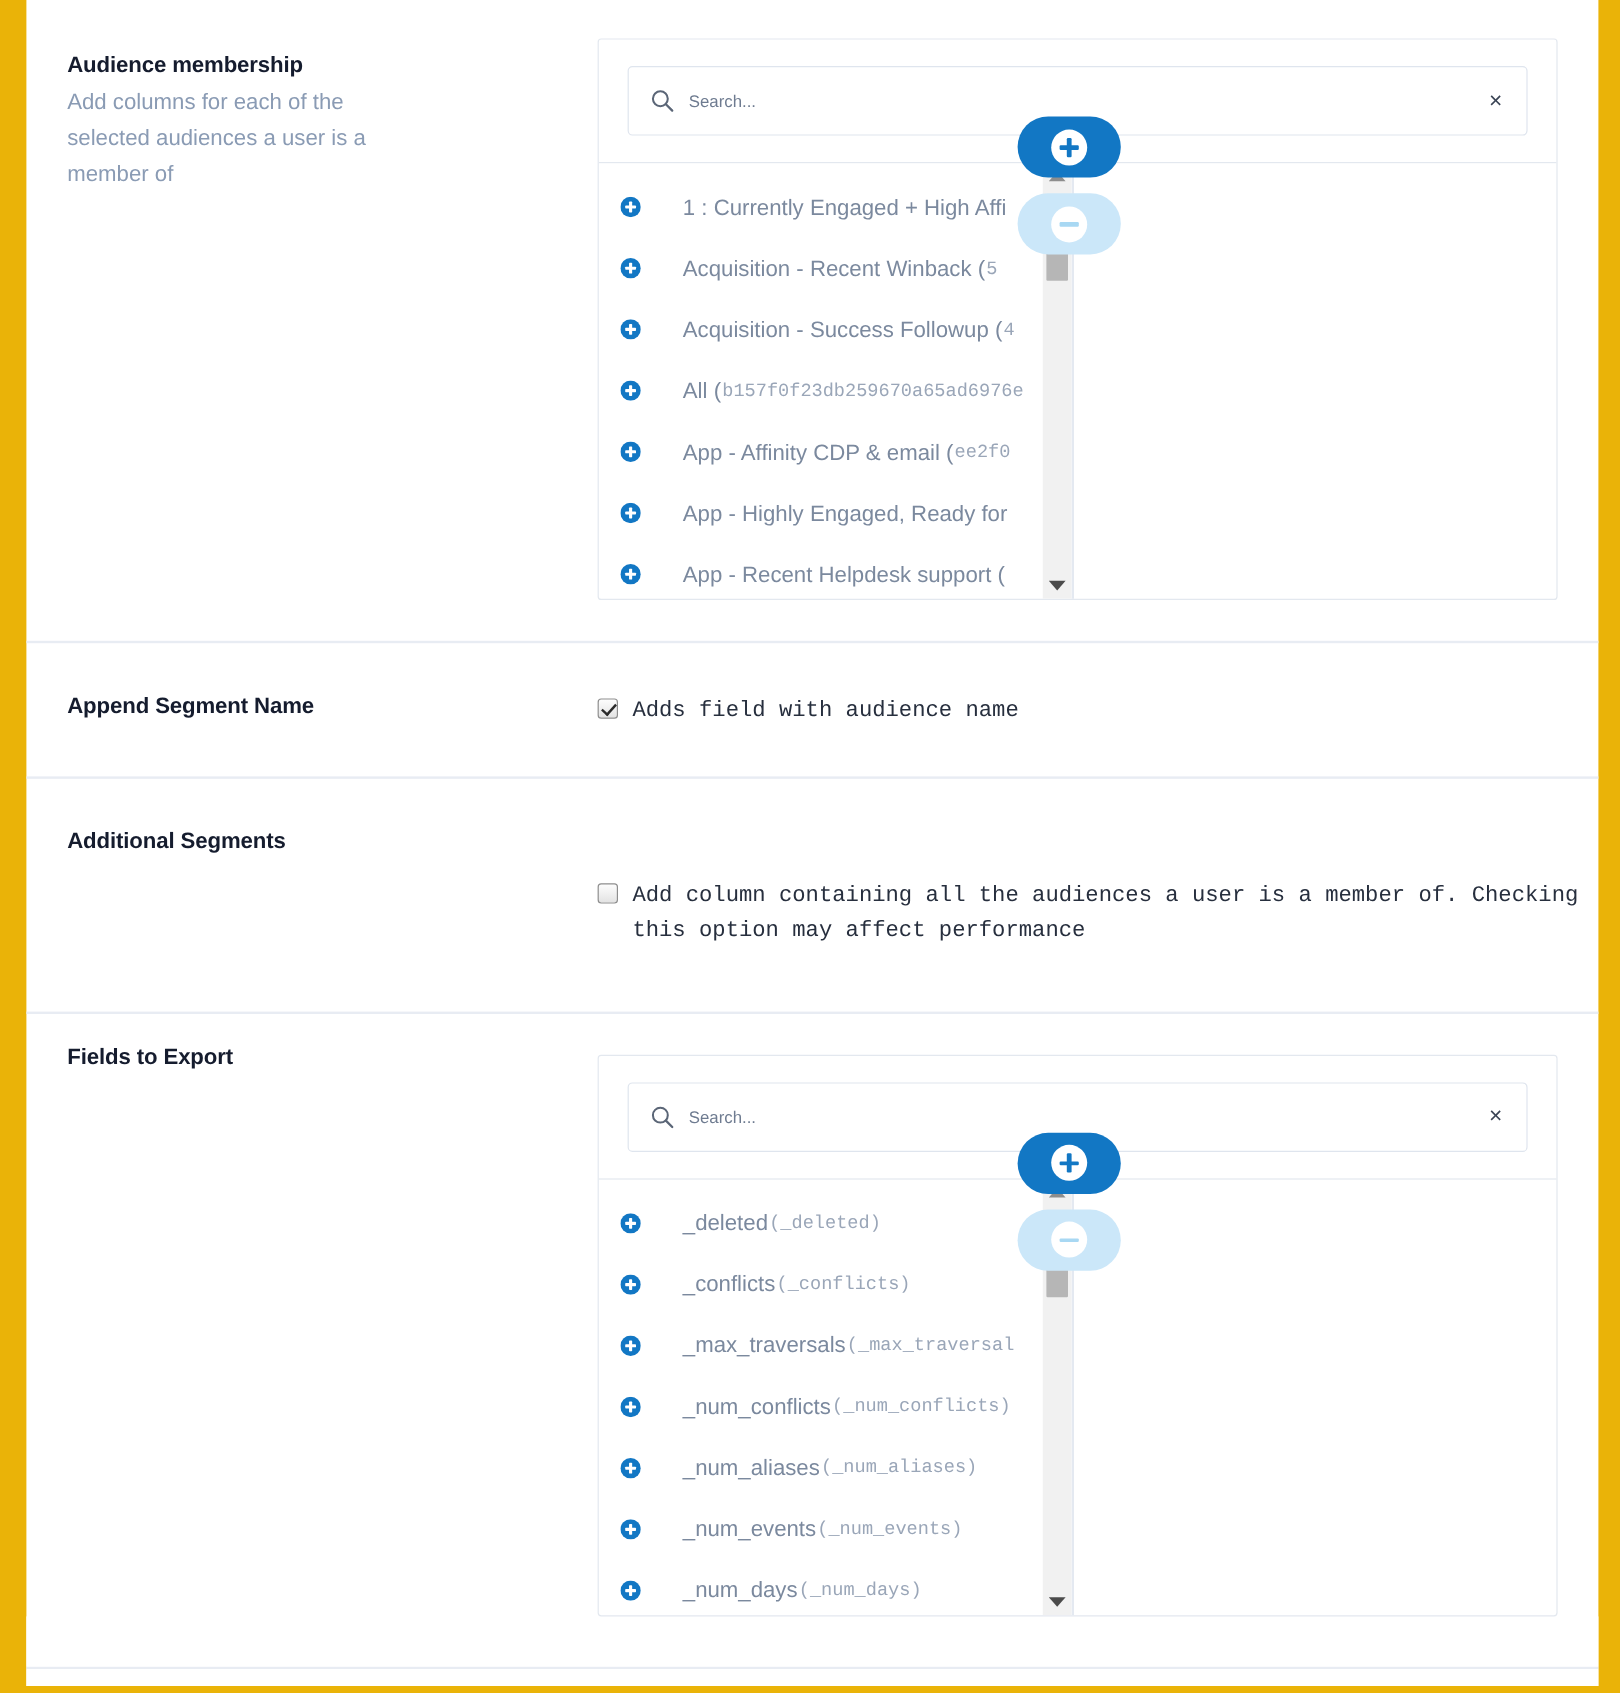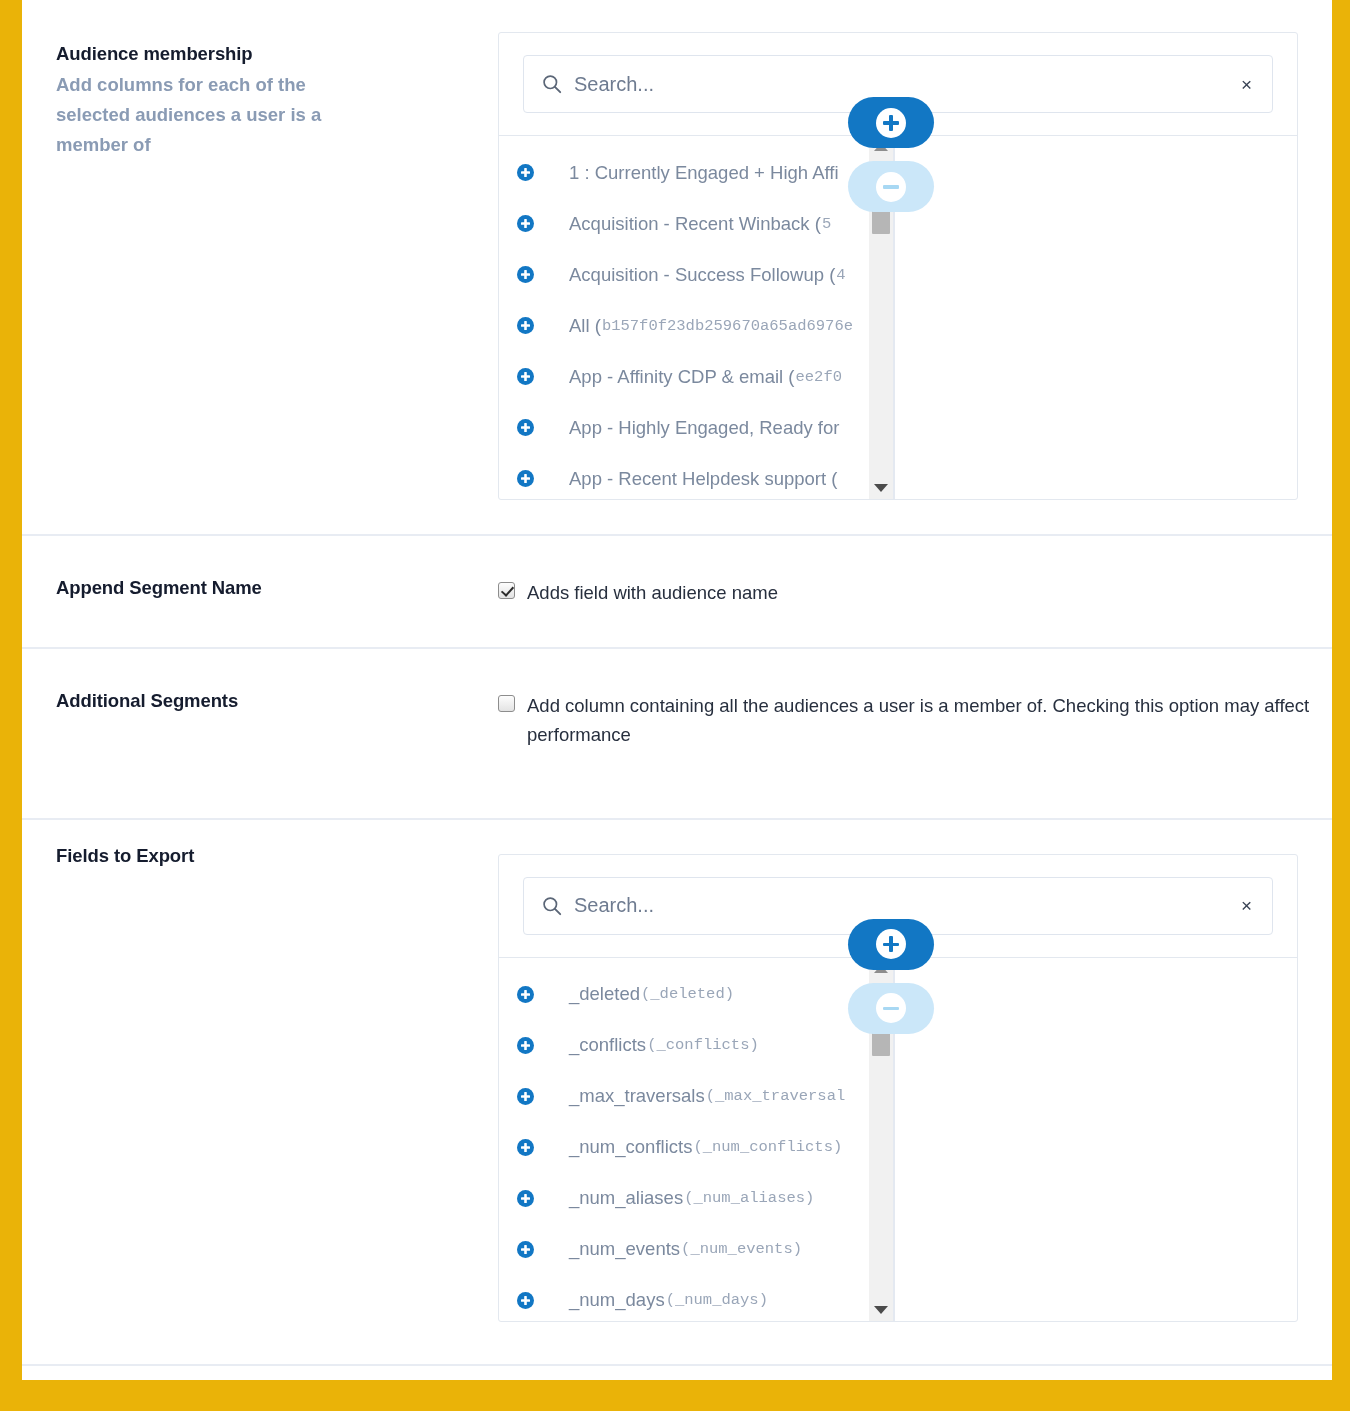--- a/index.html
+++ b/index.html
@@ -51,21 +51,21 @@
     color: #151c2e;
     line-height: 1.35;
     letter-spacing: -0.1px;
   }
   .row-label .desc {
     font-size: 18.5px;
     color: #8a9bb4;
     line-height: 1.62;
     margin-top: 3px;
     max-width: 300px;
-    font-weight: 700;
+    font-weight: 400;
   }
 
   .row-control {
     flex: 1 1 auto;
     padding: 32px 16px 34px 0;
     box-sizing: border-box;
     position: relative;
   }
 
   
@@ -97,21 +97,21 @@
     margin-left: 18px;
     width: 20px;
     height: 20px;
     flex: 0 0 20px;
     display: block;
   }
   .search-input {
     border: none;
     outline: none;
     flex: 1 1 auto;
-    font-size: 20px;
+    font-size: 14px;
     color: #57637a;
     font-family: "Liberation Sans", sans-serif;
     margin-left: 12px;
     background: transparent;
     padding: 0;
   }
   .search-input::placeholder { color: #6e7b90; opacity: 1; }
   .clear-btn {
     background: none;
     border: none;
@@ -256,20 +256,21 @@
   .circle-glyph.plus::after {
     left: 13.25px; top: 7px; width: 3.5px; height: 16px;
   }
   .circle-glyph.minus::after { display: none; }
 
   
   .chk-wrap {
     display: flex;
     align-items: flex-start;
     padding-top: 6px;
+    font-family: Liberation Mono, monospace;
   }
   .chk {
     width: 17px;
     height: 17px;
     flex: 0 0 17px;
     margin-top: 4px;
     margin-right: 12px;
     border: 1px solid #8d8d8d;
     border-radius: 3px;
     background: linear-gradient(#fdfdfd, #e3e3e3);
@@ -423,21 +424,21 @@
           <span class="chk checked"></span>
           <span class="chk-text">Adds field with audience name</span>
         </div>
       </div>
     </div>
 
     <div class="form-row">
       <div class="row-label" style="padding-top:40px;padding-bottom:44px;">
         <div class="title">Additional Segments</div>
       </div>
-      <div class="row-control" style="padding-top:36px;padding-bottom:68px;">
+      <div class="row-control" style="padding-top:36px;padding-bottom:52px;margin-top:41px;">
         <div class="chk-wrap">
           <span class="chk"></span>
           <span class="chk-text">Add column containing all the audiences a user is a member of. Checking this option may affect performance</span>
         </div>
       </div>
     </div>
 
     <div class="form-row no-border">
       <div class="row-label" style="padding-top:24px;">
         <div class="title">Fields to Export</div>

